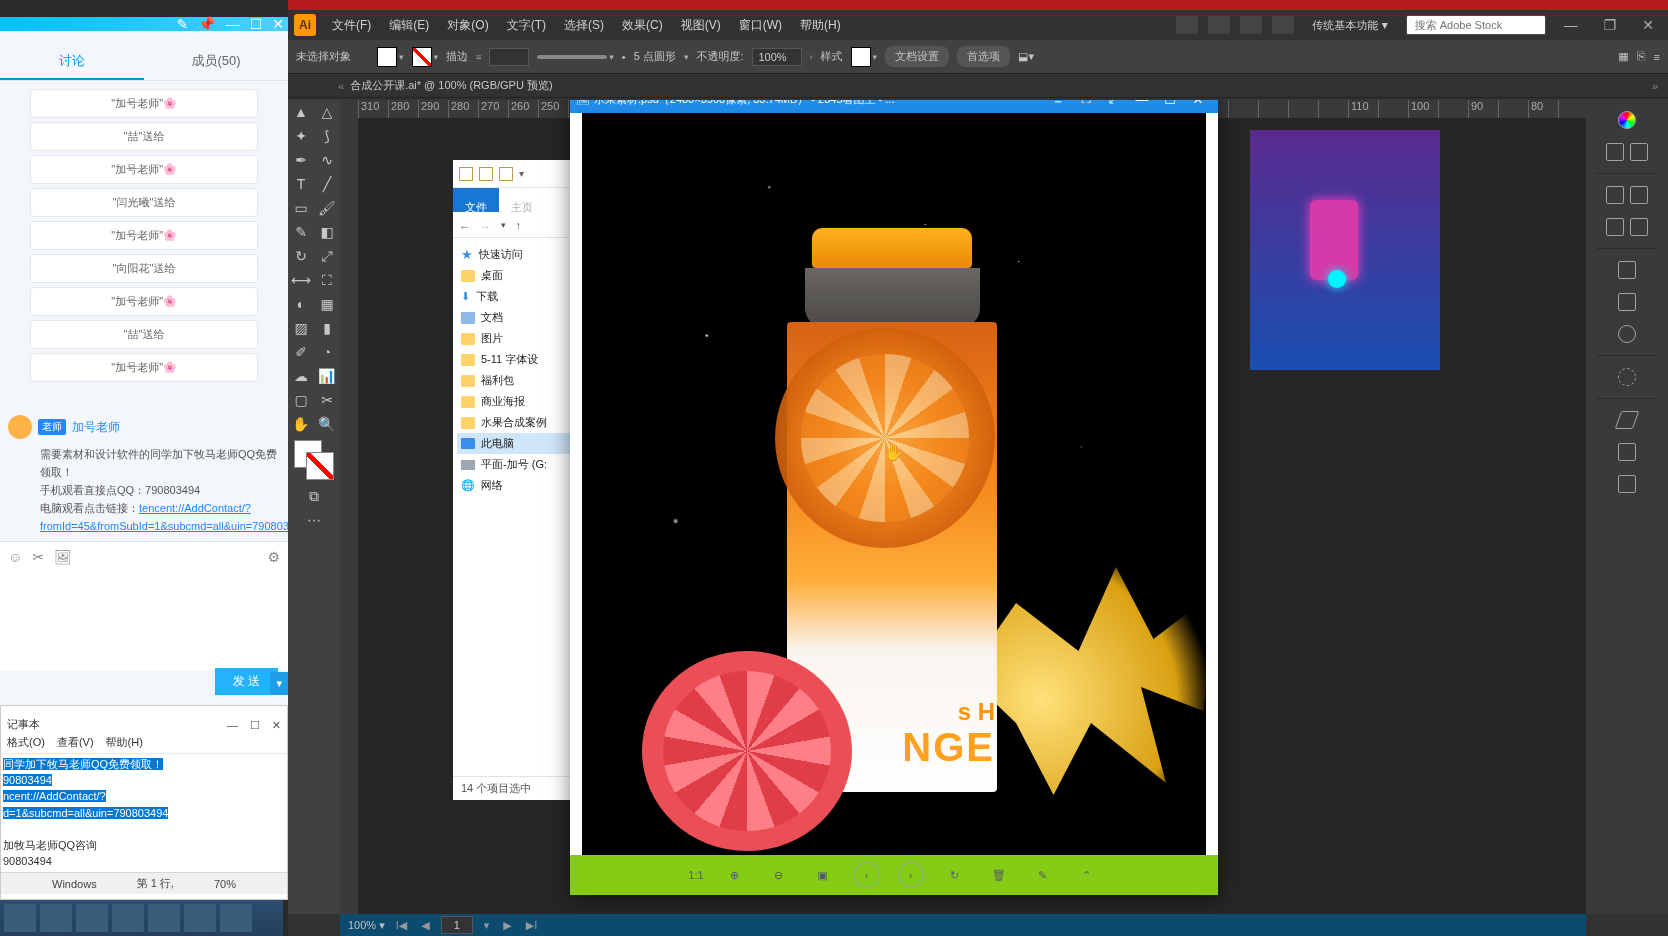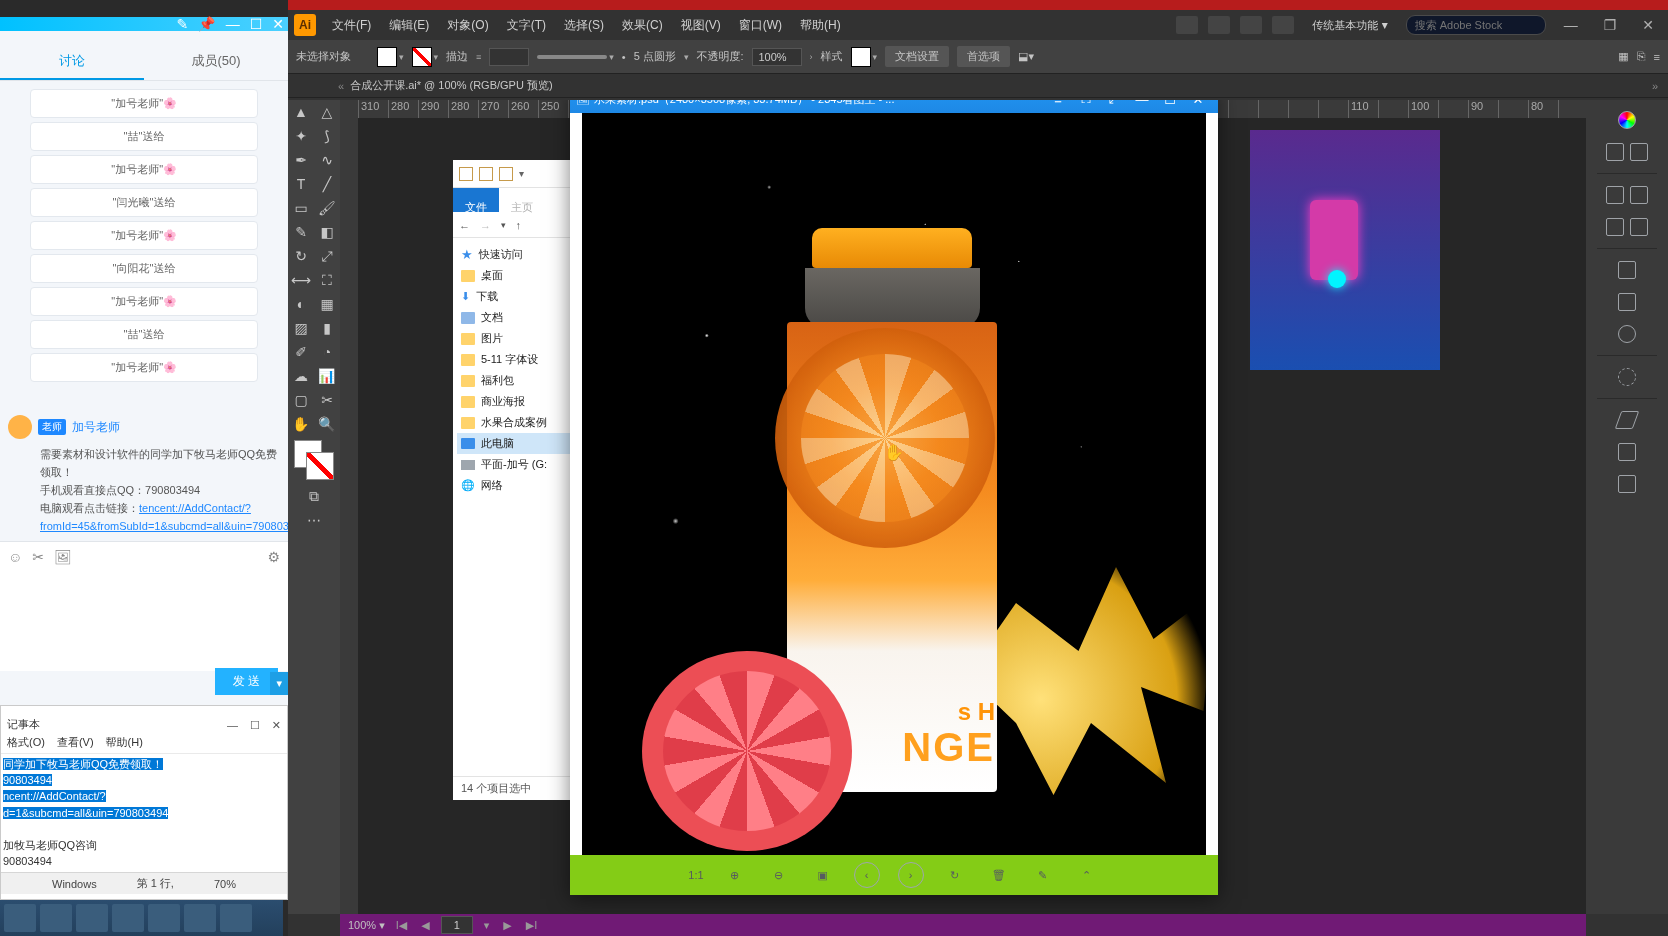--- a/index.html
+++ b/index.html
@@ -48,30 +48,30 @@
 #taskbar .tb{width:32px;height:28px;background:#3a5d7c;border-radius:2px;cursor:pointer}
 
 
 #ai{position:absolute;left:288px;top:0;right:0;bottom:0;background:#323232}
 #ai-top-red{position:absolute;top:0;left:0;right:0;height:10px;background:#b71c1c}
 #ai-menubar{height:30px;background:#323232;display:flex;align-items:center;padding:0 6px;gap:2px;margin-top:10px}
 #ai-logo{width:22px;height:22px;background:#ff9800;color:#5c2e00;text-align:center;font-weight:bold;font-size:12px;line-height:22px;border-radius:3px;margin-right:6px}
 #ai-menubar .m{color:#d0d0d0;font-size:12px;padding:4px 8px;cursor:pointer}
 #ai-right-menu{margin-left:auto;display:flex;align-items:center;gap:10px}
 #ai-right-menu .sq{width:22px;height:18px;background:#444;border-radius:2px;cursor:pointer}
-#ai-search{background:#0f172a;border:1px solid #4a4a4a;color:#888;padding:3px 8px;width:140px;border-radius:9px;font-size:11px}
+#ai-search{background:#ffffff;border:1px solid #4a4a4a;color:#888;padding:3px 8px;width:140px;border-radius:2px;font-size:11px}
 .win-ctrl{color:#b0b0b0;font-size:14px;padding:2px 8px;cursor:pointer}
 
 #ai-optbar{height:34px;background:#414141;display:flex;align-items:center;padding:0 8px;gap:8px;font-size:12px;color:#c4c4c4;border-bottom:1px solid #222}
 .swatch{width:20px;height:20px;background:#fff;border:1px solid #000}
 .swatch.none{background:linear-gradient(45deg,#fff 44%,red 44%,red 56%,#fff 56%)}
 .dd{display:flex;align-items:center;gap:2px}
 .dd-arrow{font-size:9px;color:#aaa}
 .field{background:#333;border:1px solid #555;color:#ccc;padding:2px 6px;width:40px}
-.btn-o{background:#555;padding:3px 10px;border-radius:2px;cursor:pointer}
+.btn-o{background:#555;padding:3px 10px;border-radius:8px;cursor:pointer}
 
 #ai-doctab{height:24px;background:#323232;display:flex;align-items:center;padding:0 10px;color:#c8c8c8;font-size:12px;border-bottom:1px solid #222}
 
 
 #ai-tools{width:52px;background:#414141;position:absolute;left:0;top:100px;bottom:22px;display:grid;grid-template-columns:26px 26px;grid-auto-rows:24px;gap:0}
 #ai-tools .t{display:flex;align-items:center;justify-content:center;color:#c7c7c7;font-size:14px;cursor:pointer}
 #ai-fill{grid-column:1/3;height:52px;position:relative;background:#414141}
 #ai-fill .fg{position:absolute;width:28px;height:28px;background:#fff;border:1.5px solid #888;left:6px;top:4px}
 #ai-fill .bg{position:absolute;width:28px;height:28px;background:#fff;border:1.5px solid #888;left:18px;top:16px}
 #ai-fill .bg::after{content:"";position:absolute;inset:0;background:linear-gradient(45deg,transparent 44%,red 44%,red 56%,transparent 56%)}
@@ -142,21 +142,21 @@
 #v-toolbar .vb{width:26px;height:26px;border-radius:50%;display:flex;align-items:center;justify-content:center;cursor:pointer}
 #v-toolbar .vb.nav{border:1.5px solid #9ea6ae}
 
 
 #ai-right{position:absolute;right:0;top:100px;bottom:22px;width:82px;background:#3a3a3a;display:flex;flex-direction:column;align-items:center;padding-top:6px;gap:4px}
 #ai-right .rp{width:56px;height:28px;display:flex;align-items:center;justify-content:center;gap:6px;cursor:pointer}
 #ai-right .ri{width:18px;height:18px;border:1.5px solid #9fa3a8;border-radius:2px}
 #ai-right .sep{width:60px;height:1px;background:#2a2a2a;margin:3px 0}
 
 
-#ai-status{position:absolute;left:52px;right:82px;bottom:0;height:22px;background:#701a75;display:flex;align-items:center;padding:0 8px;gap:8px;font-size:11px;color:#c0c0c0}
+#ai-status{position:absolute;left:52px;right:82px;bottom:0;height:22px;background:#0c4a6e;display:flex;align-items:center;padding:0 8px;gap:8px;font-size:11px;color:#c0c0c0}
 #ai-status .arrow{cursor:pointer;padding:0 3px;color:#999}
 </style>
 </head>
 <body>
 
 <div id="left-sidebar">
   <div class="lsicon"><div class="lsbox"></div><span>分享屏幕</span></div>
   <div class="lsicon"><div class="lsbox"></div><span>PPT</span></div>
   <div class="lsicon"><div class="lsbox"></div><span>放映视频</span></div>
   <div class="lsicon"><div class="lsbox"></div><span>摄像头</span></div>

